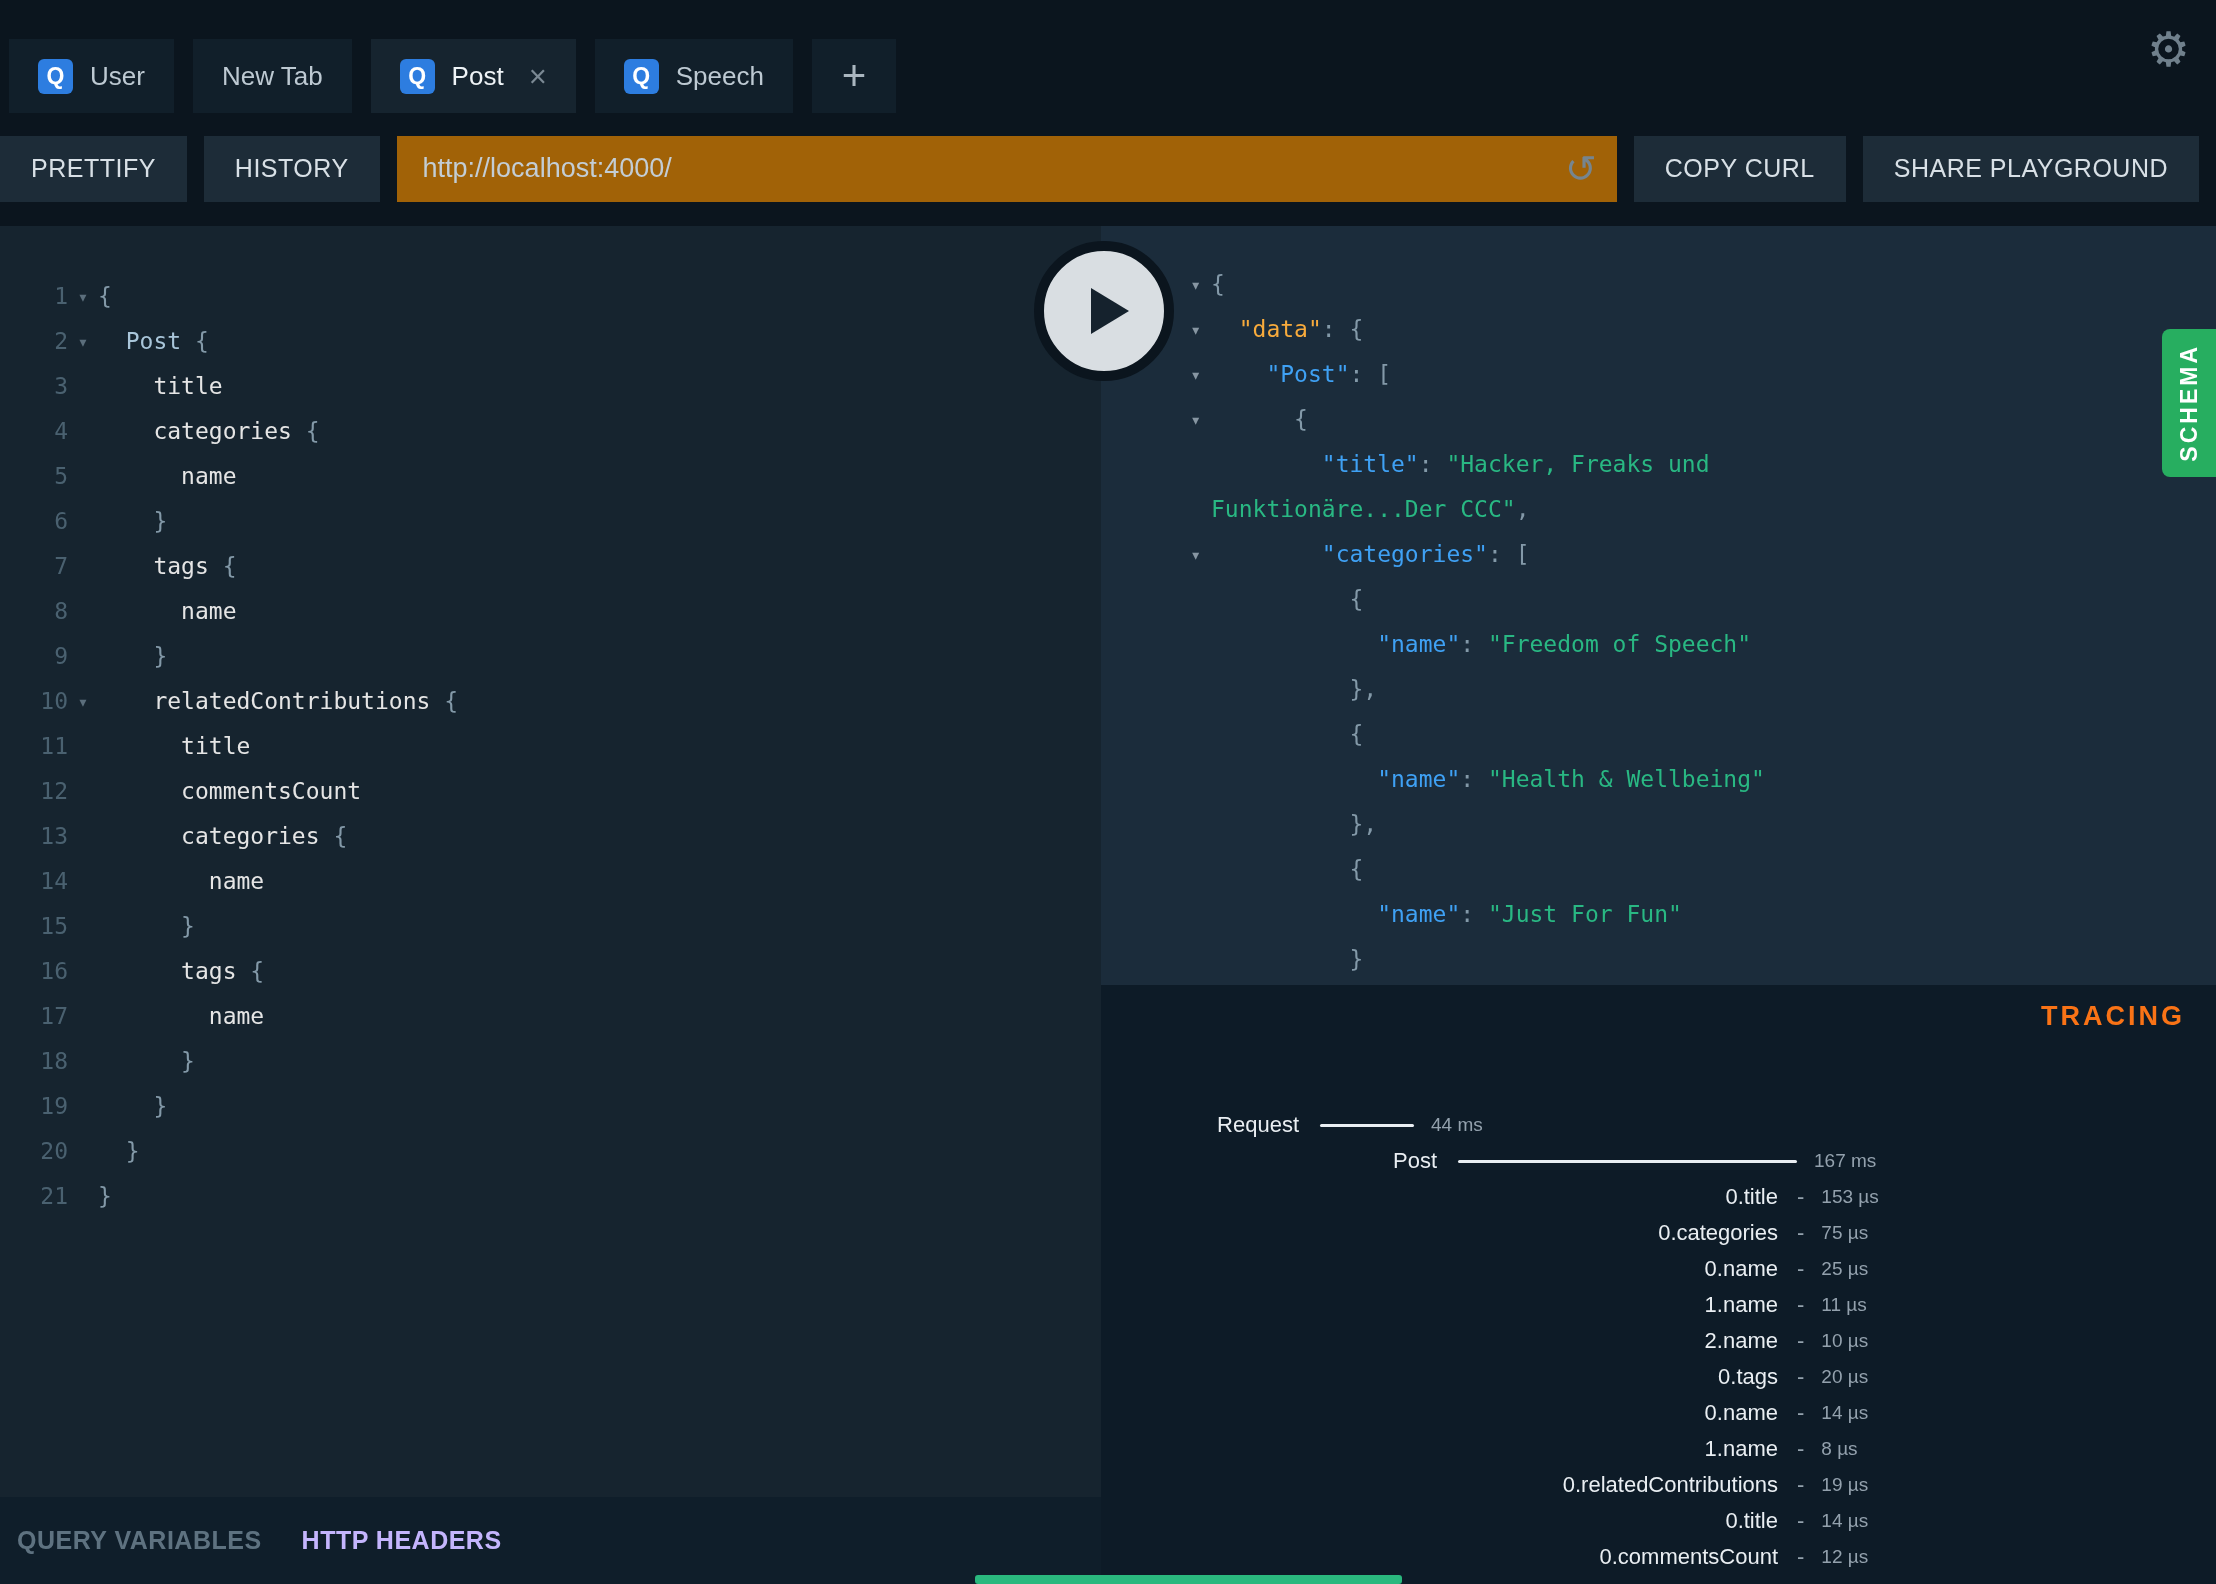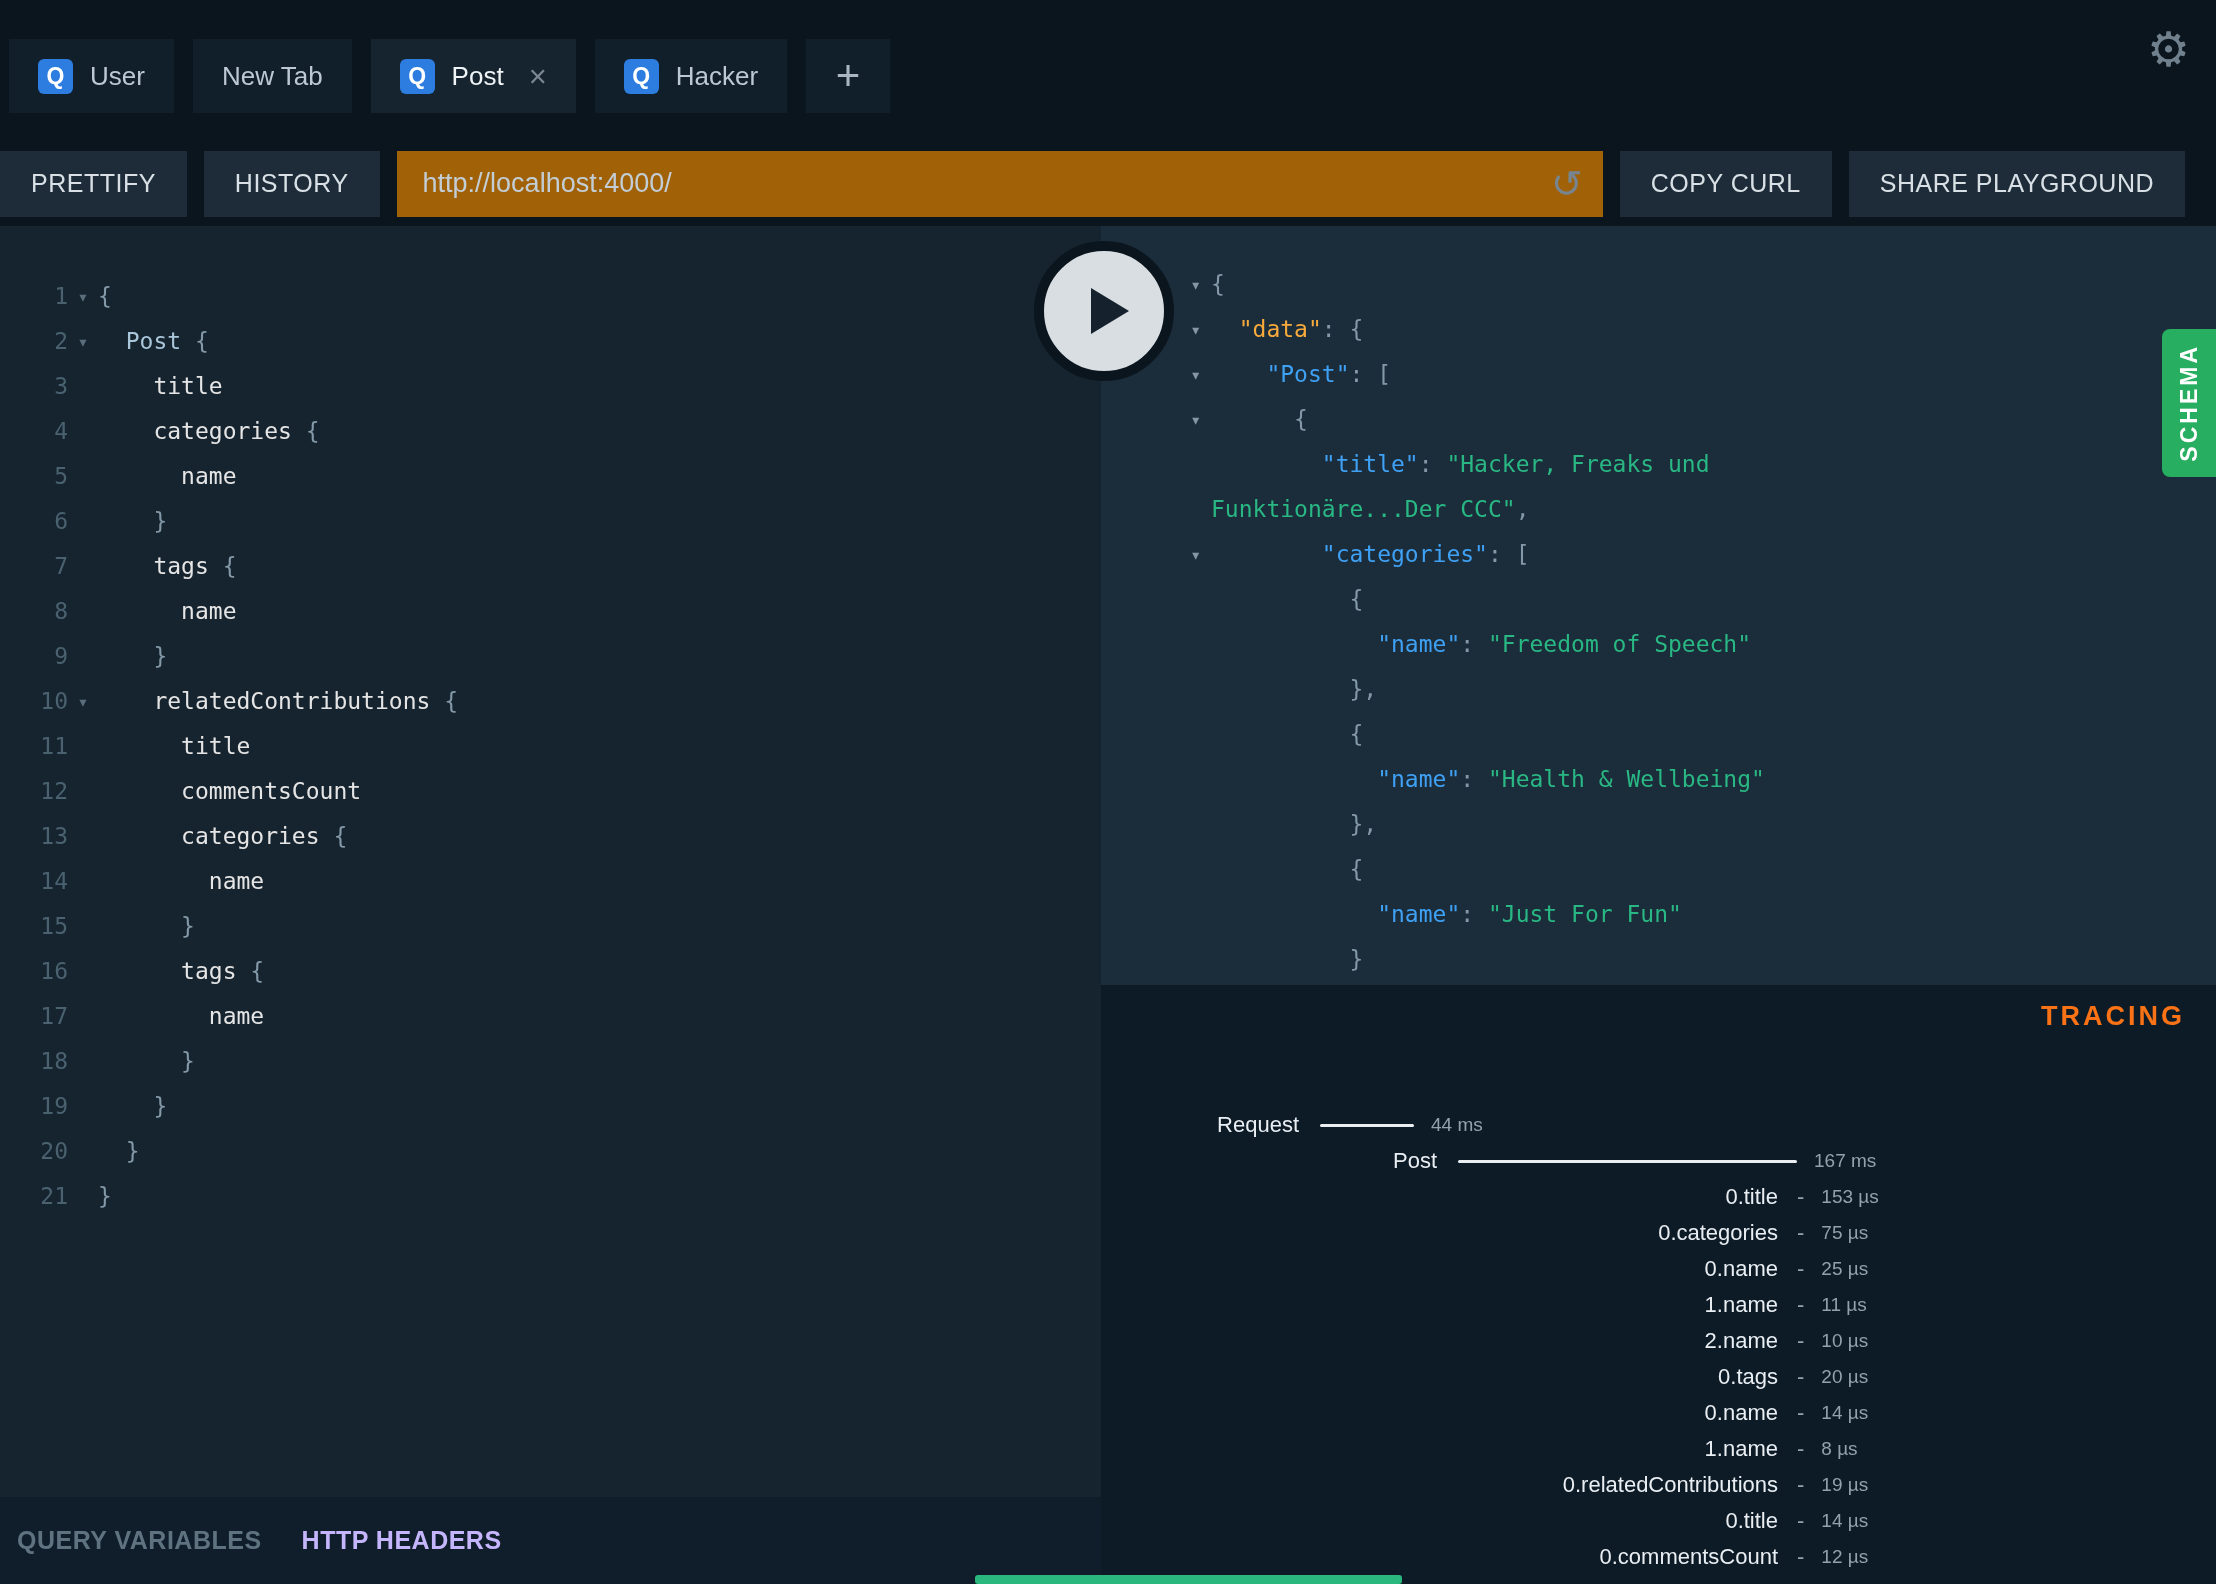--- a/index.html
+++ b/index.html
@@ -14,22 +14,22 @@
        background:#111f2a;color:#bdc9d2;font-size:26px;cursor:pointer;white-space:nowrap}
   .tab.active{background:#16242f;color:#eef3f6}
   .badge{width:35px;height:35px;border-radius:6px;background:#2d7de0;color:#fff;
          display:flex;align-items:center;justify-content:center;font-size:23px;font-weight:bold;flex:none}
   .close{color:#7b8994;font-size:31px;margin-left:8px;line-height:1}
   .plus{height:74px;width:84px;display:flex;align-items:center;justify-content:center;
         background:#111f2a;color:#aab6bf;font-size:42px;font-weight:300}
   .gear{position:absolute;right:26px;top:26px;font-size:48px;color:#70808c;line-height:1;cursor:pointer}
 
   
-  .toolbar{position:absolute;left:0;top:127px;width:100%;height:113px;
-           display:flex;align-items:center;gap:17px;padding-right:31px}
+  .toolbar{position:absolute;left:0;top:112px;width:100%;height:113px;
+           display:flex;align-items:center;gap:17px;padding-right:17px}
   .tbtn{height:66px;display:flex;align-items:center;padding:0 31px;background:#1d2c38;
         color:#d8e0e6;font-size:25px;letter-spacing:.5px;border:none;cursor:pointer;
         font-family:"Liberation Sans",sans-serif;white-space:nowrap}
   .urlwrap{flex:1;position:relative;height:66px}
   .urlwrap input{width:100%;height:100%;background:#a16207;border:none;outline:none;
         color:#c3cdd5;font-size:27px;padding:0 76px 0 26px;font-family:Liberation Sans, sans-serif}
   .reload{position:absolute;right:20px;top:50%;transform:translateY(-50%);
           color:#76858f;font-size:38px;line-height:1;cursor:pointer}
 
   
@@ -102,21 +102,21 @@
       <div class="tab">
         <span>New Tab</span>
       </div>
       <div class="tab active">
         <span class="badge">Q</span>
         <span>Post</span>
         <span class="close">×</span>
       </div>
       <div class="tab">
         <span class="badge">Q</span>
-        <span>Hacker</span>
+        <span>Speech</span>
       </div>
       <div class="plus">+</div>
     </div>
     <div class="gear">⚙</div>
   </div>
 
   <div class="toolbar">
     <button class="tbtn">PRETTIFY</button>
     <button class="tbtn">HISTORY</button>
     <div class="urlwrap">

